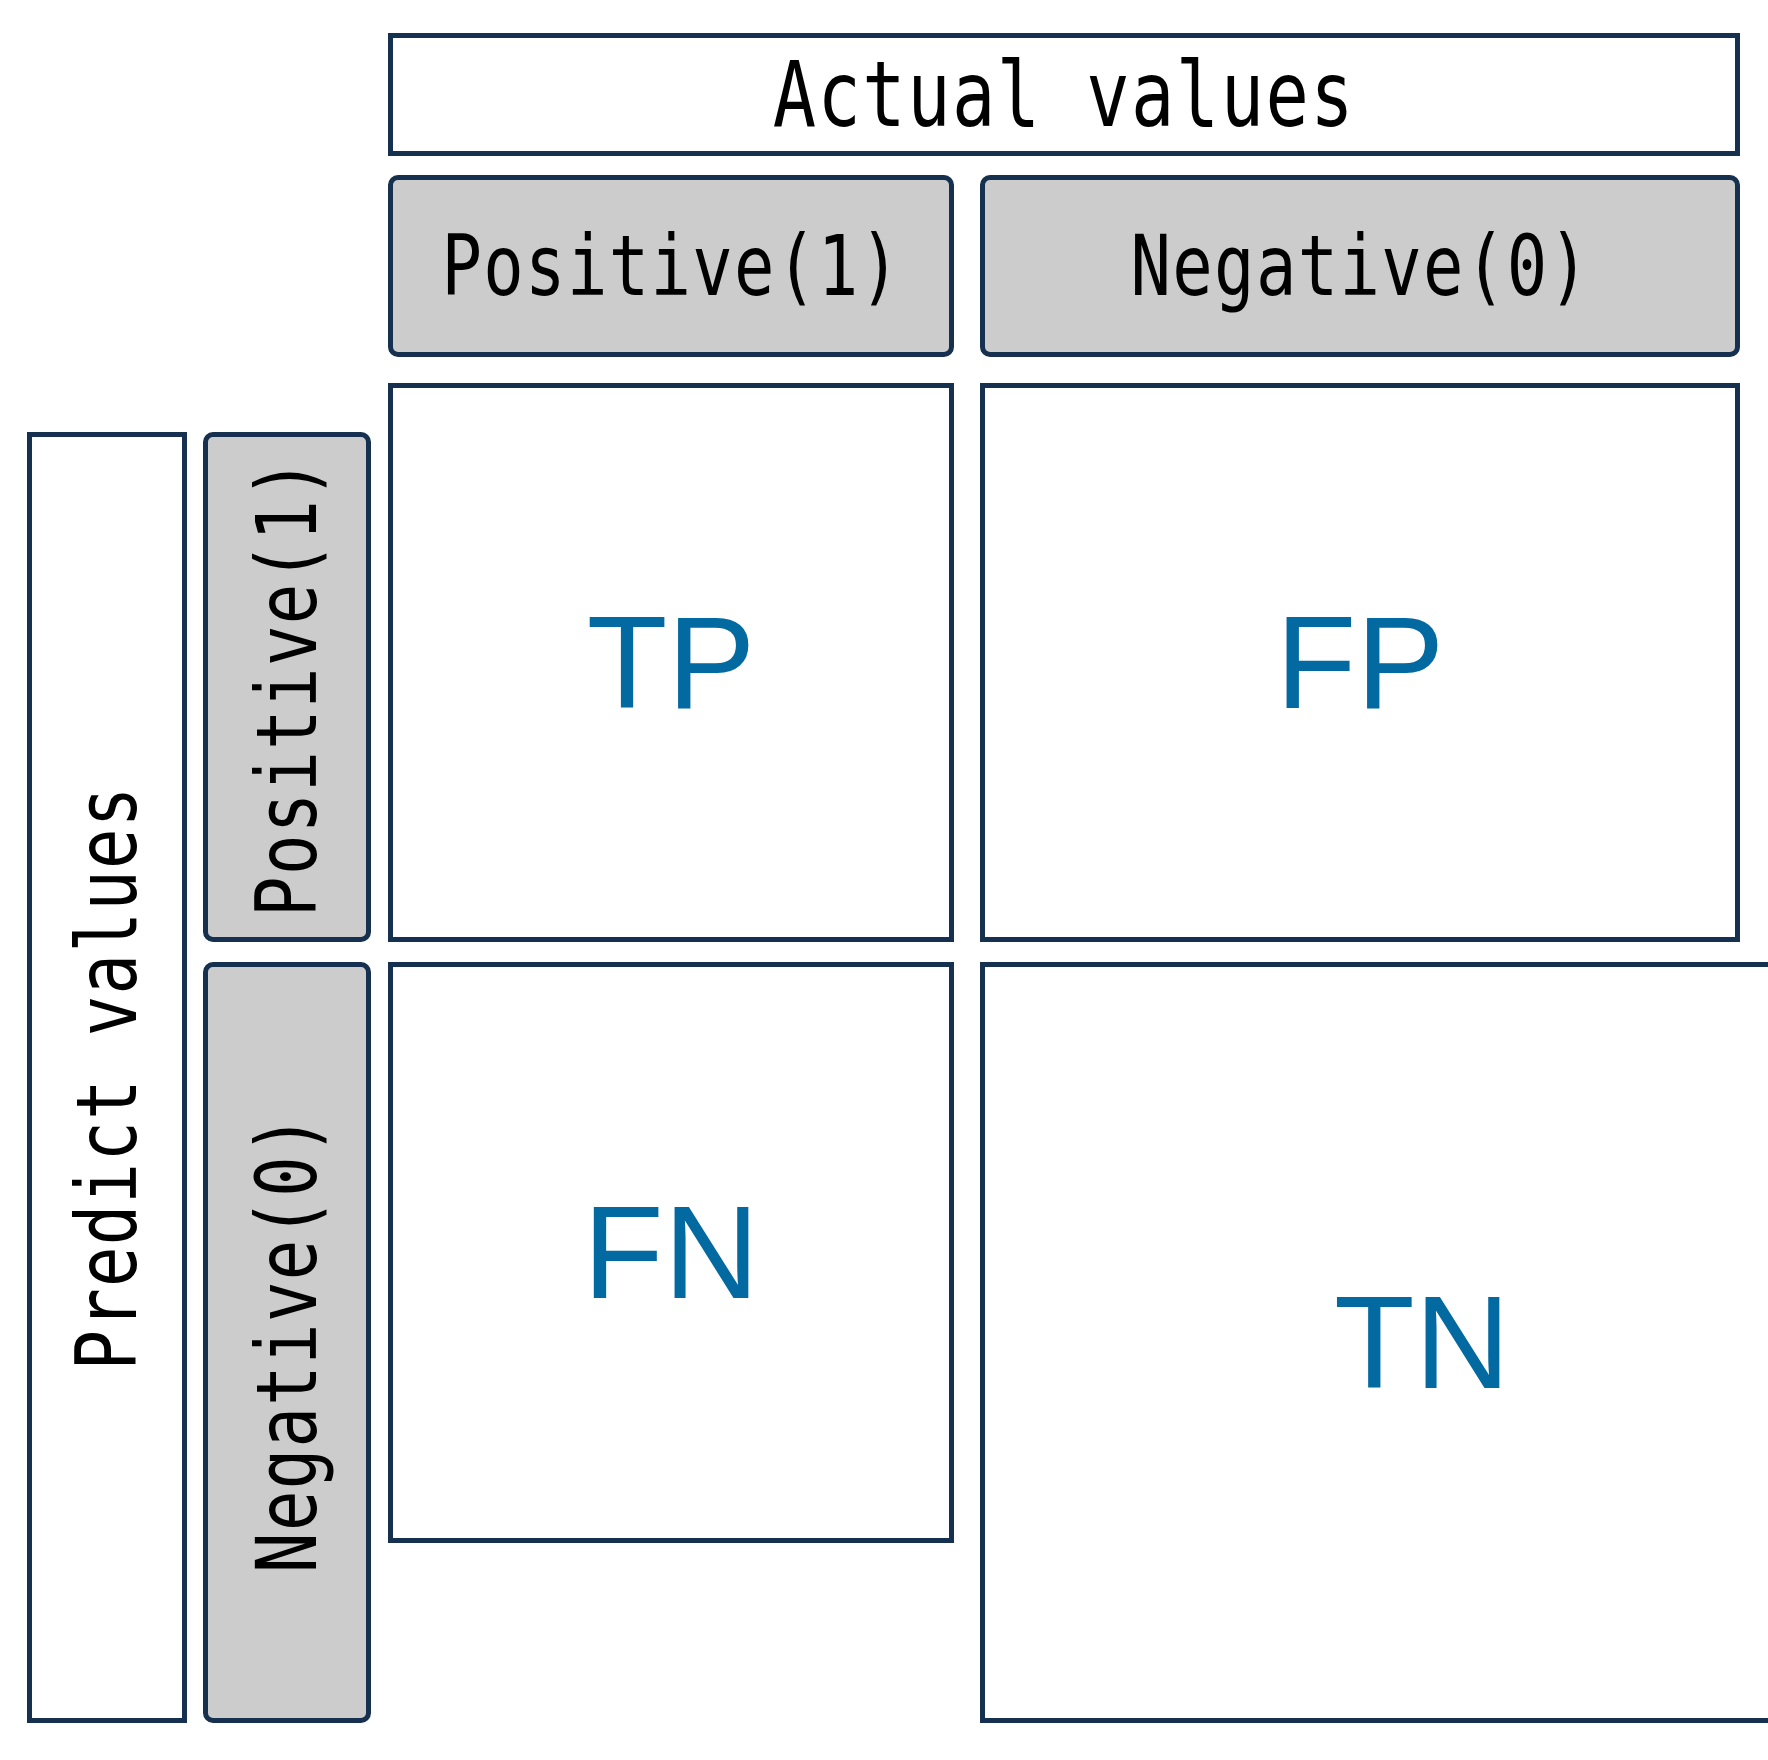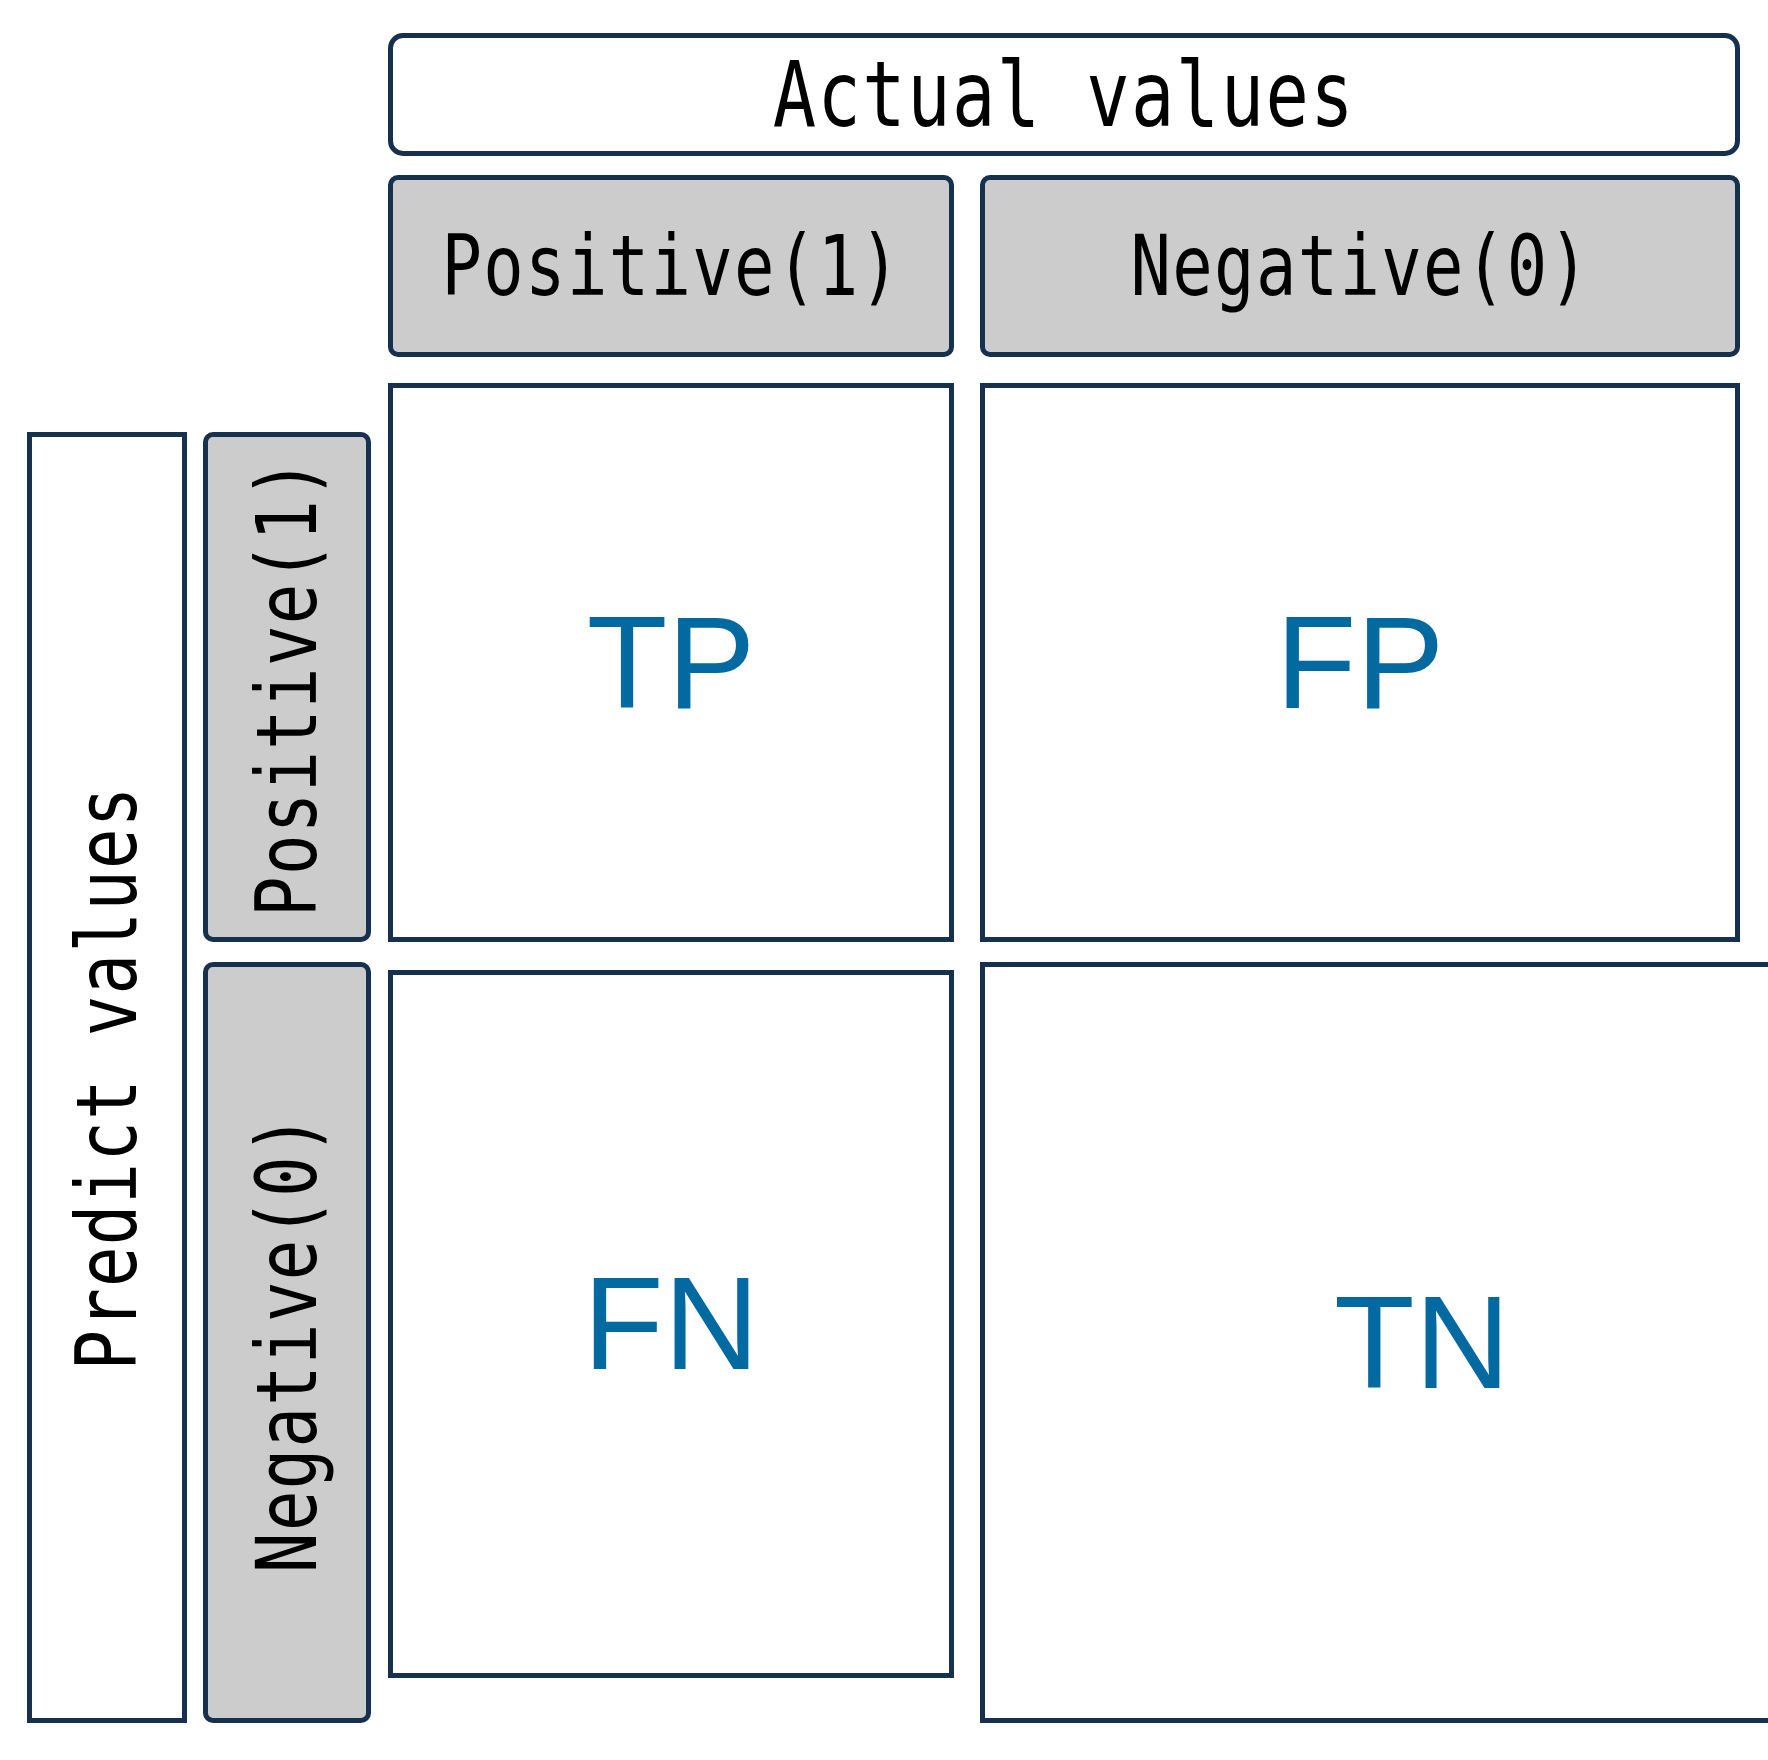--- a/index.html
+++ b/index.html
@@ -47,21 +47,20 @@
     letter-spacing: 0.02em;
     line-height: 1;
   }
 
   
   #actual-values-header {
     left: 388px;
     top: 33px;
     width: 1352px;
     height: 123px;
-    border-radius: 15px;
   }
   #actual-values-header .hdr-text { font-size: 90px; }
 
   
   #col-header-positive {
     left: 388px;
     top: 175px;
     width: 566px;
     height: 182px;
   }
@@ -122,22 +121,21 @@
     left: 980px;
     top: 383px;
     width: 760px;
     height: 559px;
     justify-content: center;
   }
   #cell-fn {
     left: 388px;
     top: 962px;
     width: 566px;
-    height: 708px;
-    margin-top: 8px;
+    height: 581px;
   }
   #cell-tn {
     left: 980px;
     top: 962px;
     width: 884px;
     height: 761px;
   }
 </style>
 </head>
 <body>

